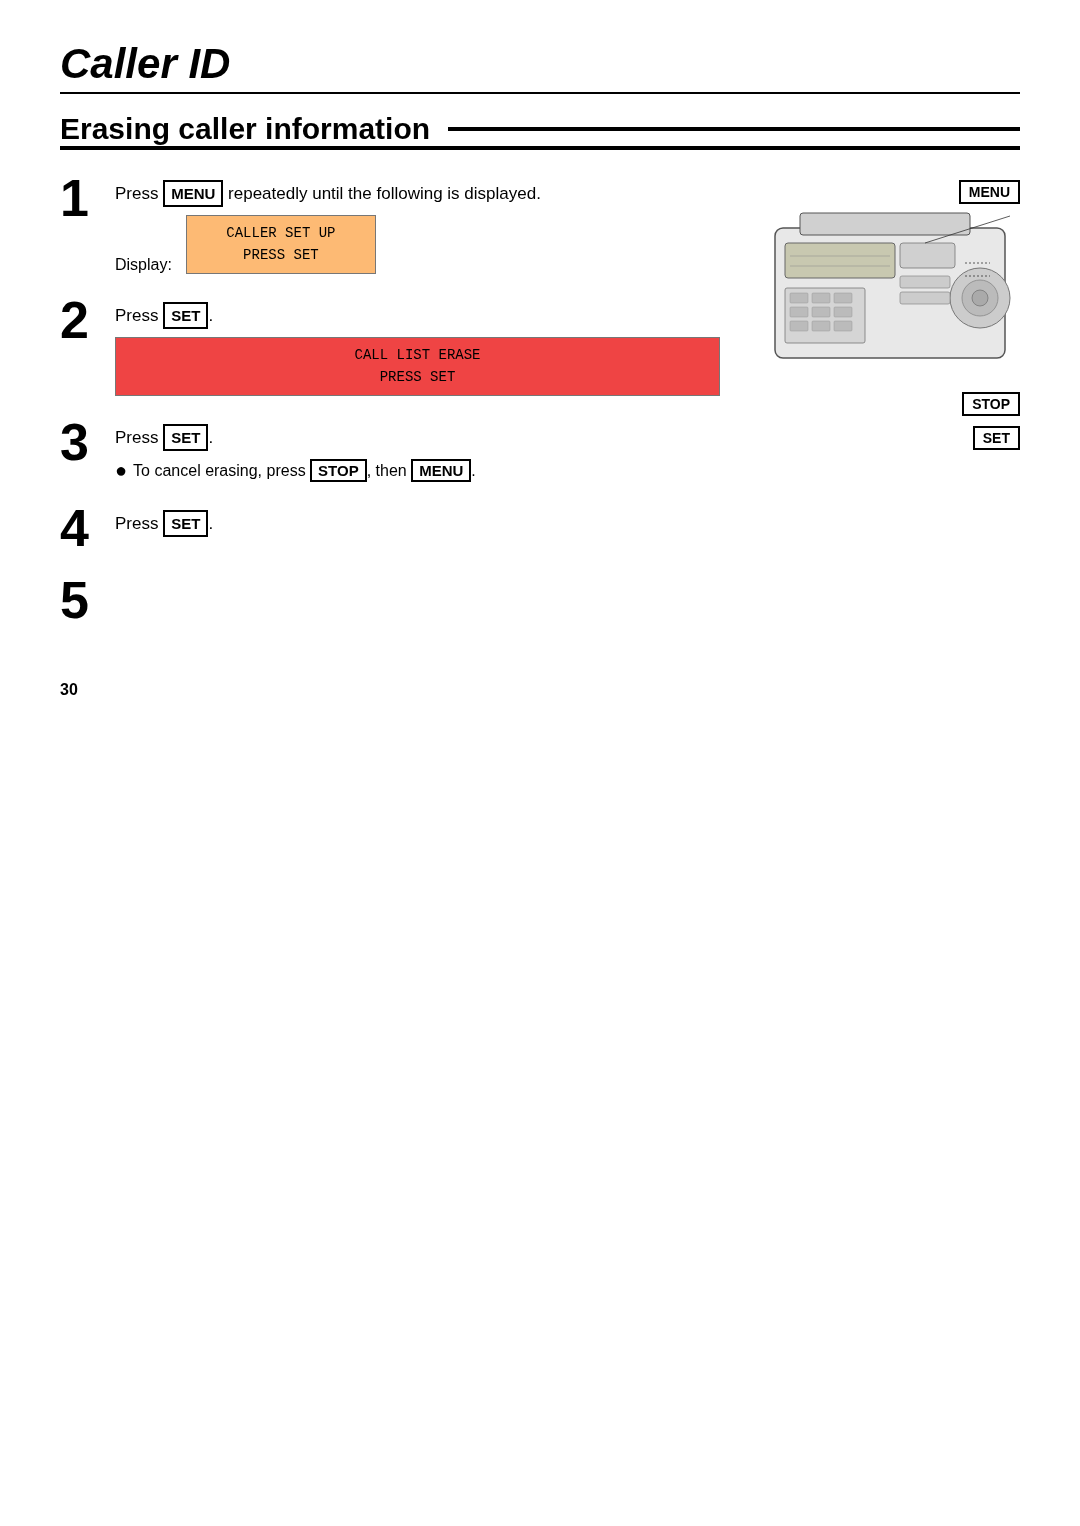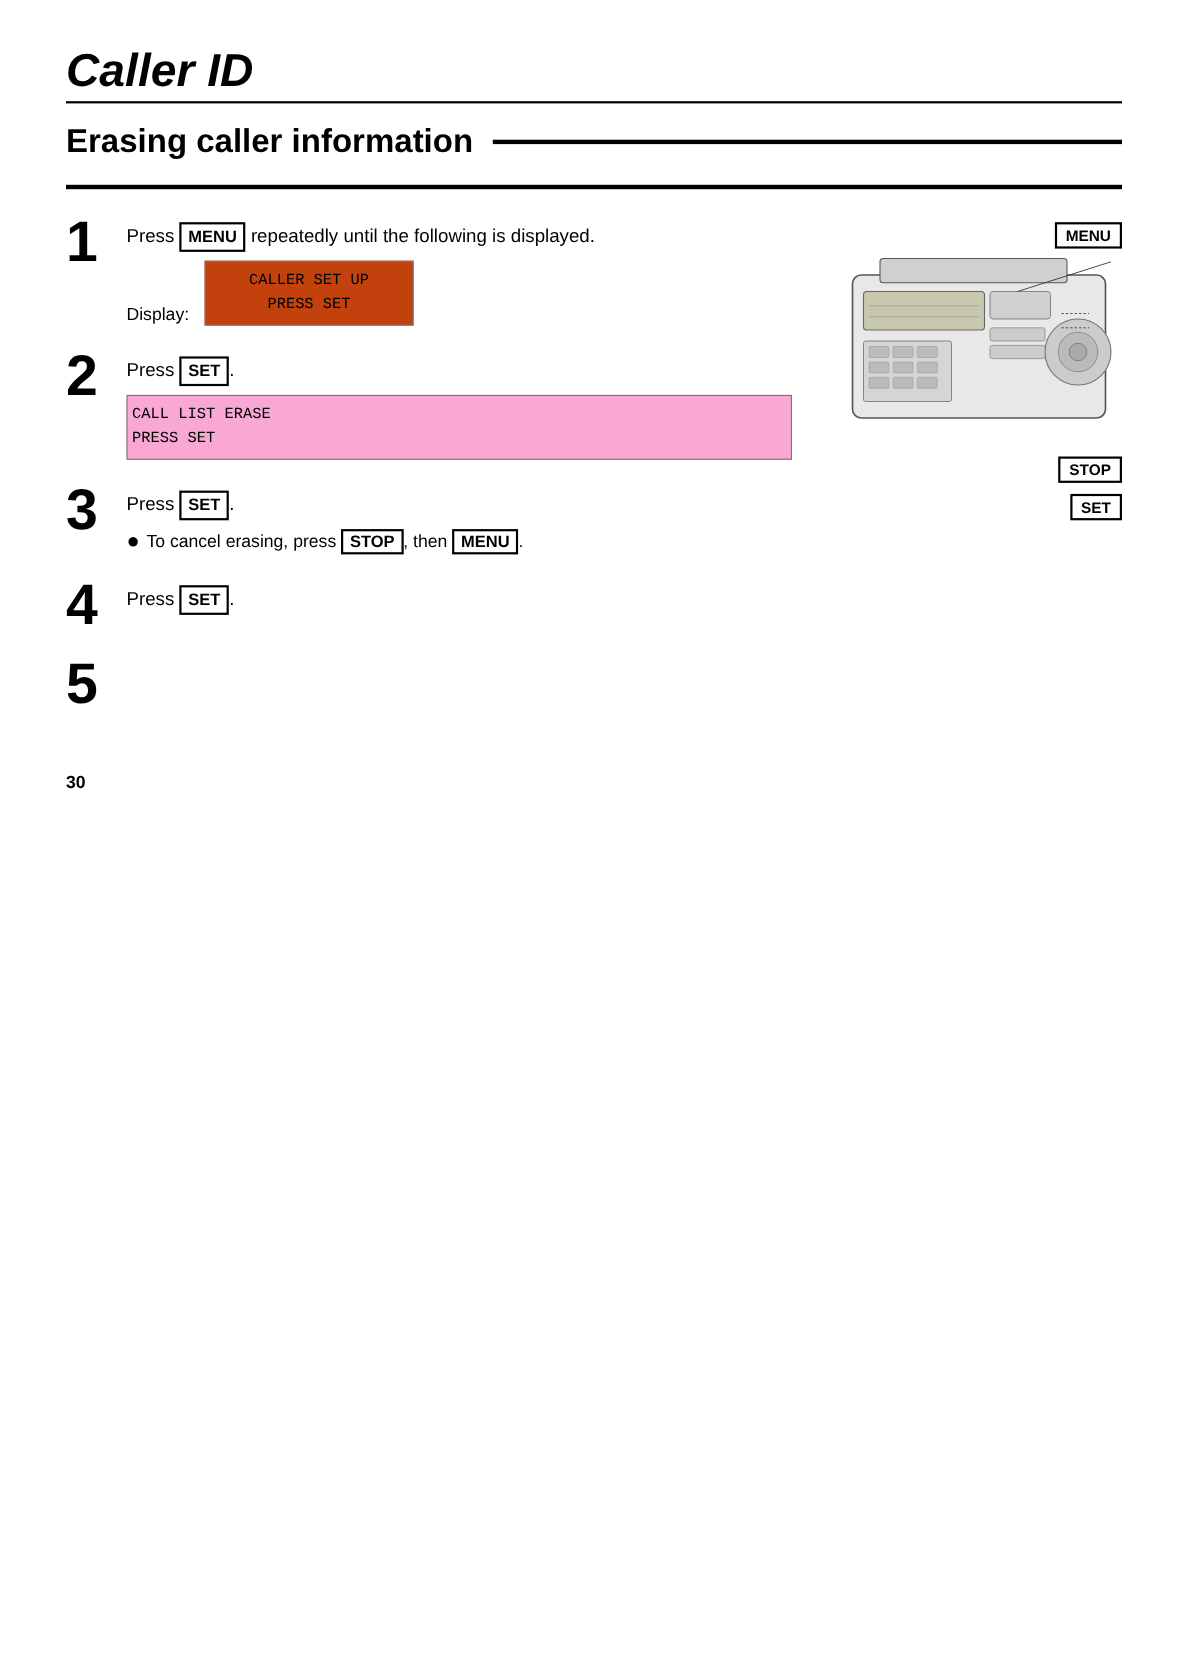--- a/index.html
+++ b/index.html
@@ -20,21 +20,21 @@
       border-bottom: 2px solid #000;
       padding-bottom: 4px;
       margin-bottom: 18px;
     }
 
     
     .section-heading {
       font-weight: bold;
       font-size: 30px;
       border-bottom: 4px solid #000;
-      padding-bottom: 22px;
+      padding-bottom: 0;
       margin-bottom: 30px;
       display: flex;
       align-items: center;
       gap: 10px;
     }
     .section-heading::after {
       content: '';
       display: block;
       height: 4px;
       flex: 1;
@@ -103,33 +103,33 @@
       font-size: 16px;
     }
     .display-box {
       border: 1.5px solid #777;
       padding: 6px 18px;
       font-family: 'Courier New', Courier, monospace;
       font-size: 14px;
       line-height: 1.6;
       text-align: center;
       min-width: 190px;
-      background: #c2410c;
+      background: #fdba74;
     }
 
     
     .sub-display-box {
       border: 1.5px solid #777;
-      padding: 6px 4px;
+      padding: 6px 18px;
       font-family: 'Courier New', Courier, monospace;
       font-size: 14px;
       line-height: 1.6;
-      text-align: left;
+      text-align: center;
       min-width: 190px;
-      background: #f9a8d4;
+      background: #ef4444;
       margin-top: 4px;
       margin-left: 0;
     }
 
     
     .bullet-note {
       font-size: 16px;
       margin-top: 8px;
       display: flex;
       align-items: flex-start;

